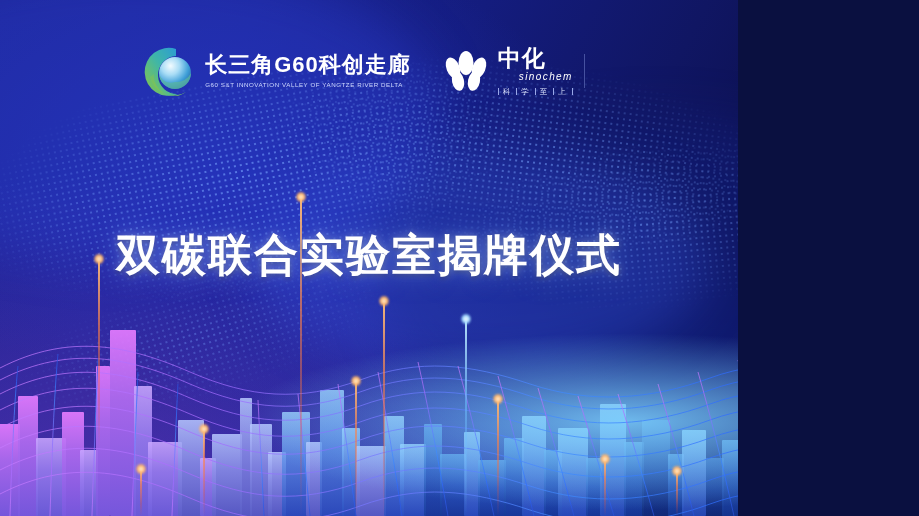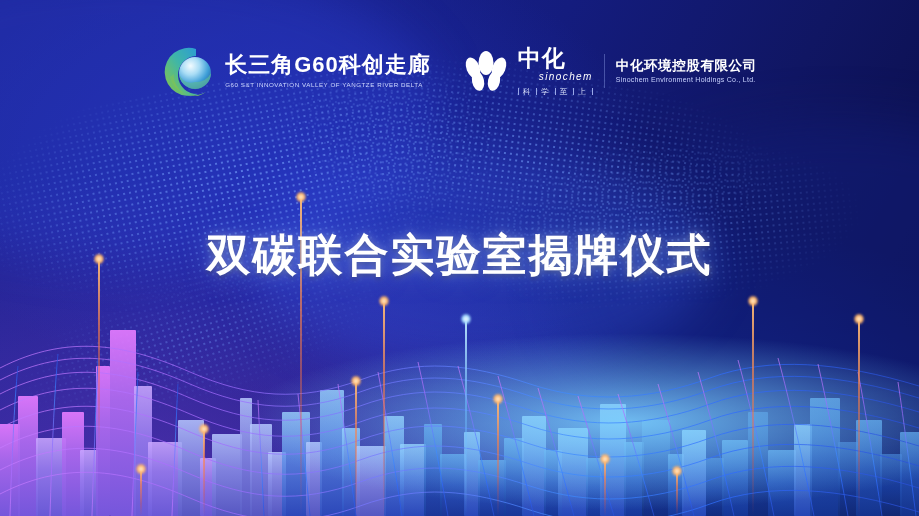--- a/index.html
+++ b/index.html
@@ -1,19 +1,19 @@
 <!DOCTYPE html>
 <html><head>
 <meta charset="utf-8">
 <style>
   html,body{margin:0;padding:0;background:#0a1040;}
   body{font-family:"Liberation Sans","DejaVu Sans",sans-serif;}
 
   #stage{
-    position:relative;width:919px;height:516px;overflow:hidden;
+    position:relative;width:738px;height:516px;overflow:hidden;
     background:
       radial-gradient(ellipse 520px 330px at 32% 34%, rgba(40,56,205,.55) 0%, rgba(40,56,205,0) 70%),
       radial-gradient(ellipse 760px 420px at 16% 92%, rgba(120,60,200,.50) 0%, rgba(120,60,200,0) 72%),
       radial-gradient(ellipse 640px 400px at 72% 96%, rgba(20,70,230,.55) 0%, rgba(20,70,230,0) 70%),
       linear-gradient(118deg,#1a2391 0%,#18218d 26%,#141c7e 48%,#101663 70%,#0c1050 86%,#0a0c42 100%);
   }
 
   
   .dotfield{position:absolute;pointer-events:none;}
   .dots{
@@ -282,22 +282,18 @@
           <i class="bar"></i>
           <span class="t">学</span>
           <i class="bar"></i>
           <span class="t">至</span>
           <i class="bar"></i>
           <span class="t">上</span>
           <i class="bar"></i>
         </div>
       </div>
       <div class="vdiv" style="margin:0 11px;"></div>
-      <div>
-        <div id="sino-sub-cn">中化环境控股有限公司</div>
-        <div id="sino-sub-en">Sinochem Environment Holdings Co., Ltd.</div>
-      </div>
     </div>
   </div>
 
   <div id="title">双碳联合实验室揭牌仪式</div>
 
 </div>
 
 </body></html>

